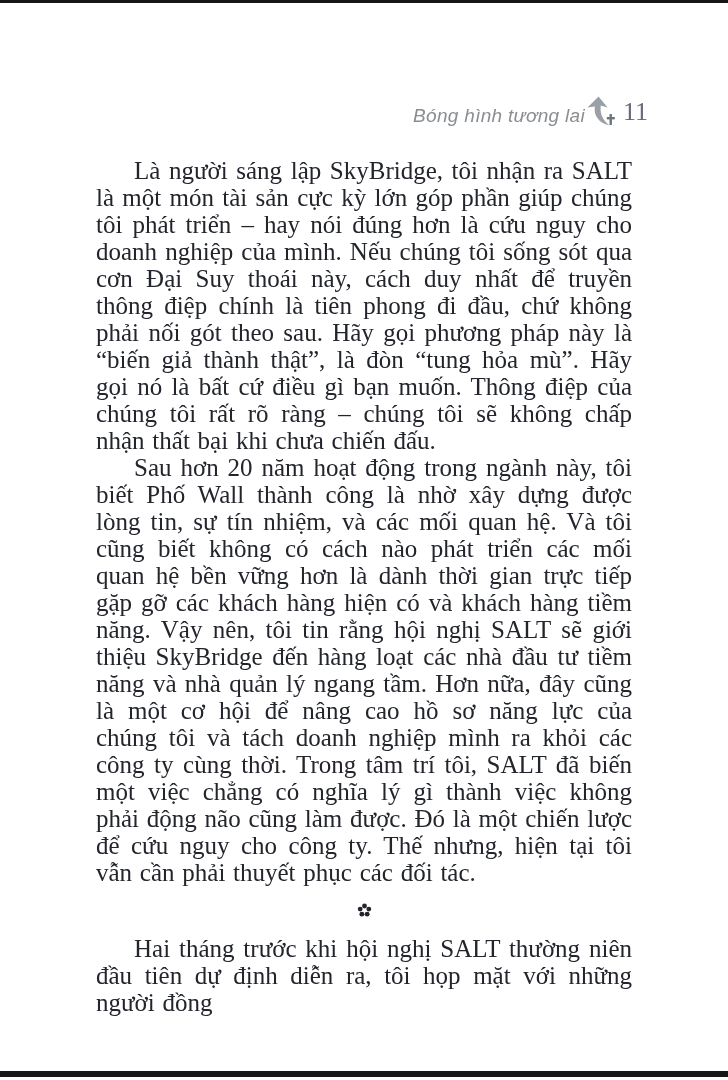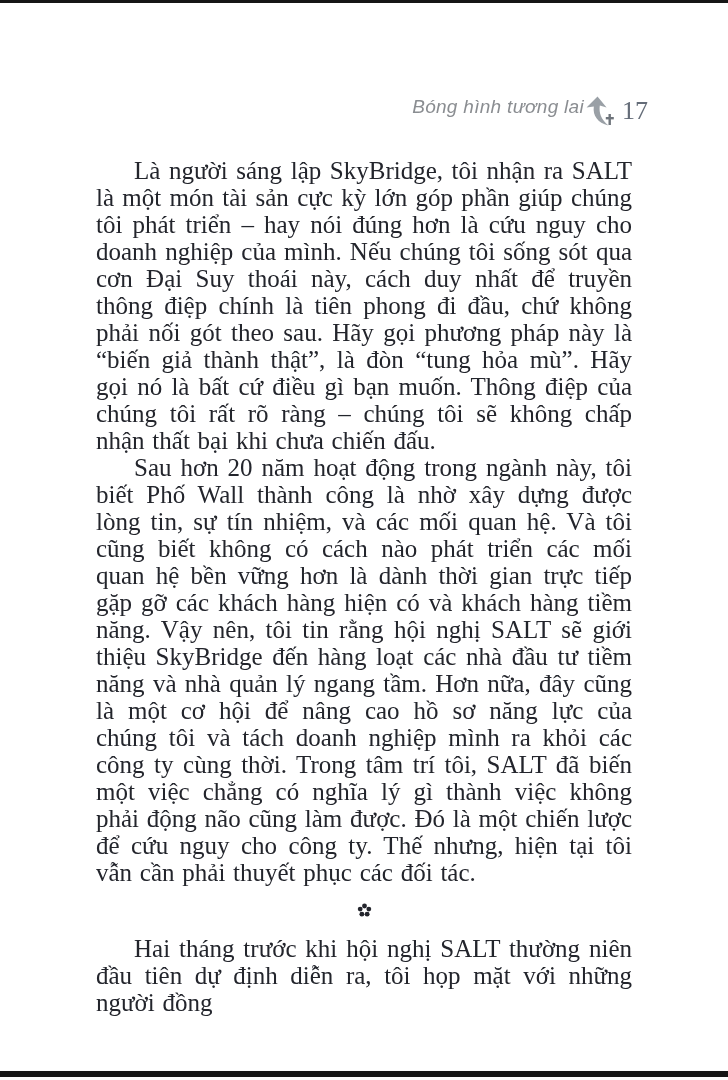--- a/index.html
+++ b/index.html
@@ -21,21 +21,21 @@
     left: 0;
     right: 0;
     background: #161616;
   }
   .edge-bar.top { top: 0; height: 3px; }
   .edge-bar.bottom { bottom: 3px; height: 6px; }
 
   .running-head {
     display: flex;
     justify-content: flex-end;
-    align-items: flex-start;
+    align-items: flex-end;
     padding: 96px 80px 0 0;
   }
   .chapter-title {
     font-family: "Liberation Sans", "DejaVu Sans", sans-serif;
     font-style: italic;
     font-size: 19px;
     color: #8a8d91;
     letter-spacing: 0.3px;
   }
   .logo-icon {
@@ -81,21 +81,21 @@
 
   <div class="running-head">
     <span class="chapter-title">Bóng hình tương lai</span>
     <span class="logo-icon" aria-label="arrow-up-logo-icon">
       <svg viewBox="0 0 38 31" xmlns="http://www.w3.org/2000/svg" aria-hidden="true">
         <path d="M13.5 0.5 L2.5 11.5 L9.8 10.4 C8.6 19.5 13.5 26.5 24.5 29.5 C17.0 23.5 14.8 17.0 15.8 9.6 L22.6 11.4 Z" fill="#9aa0a6"></path>
         <rect x="24.5" y="18" width="2.4" height="11" fill="#6e747b"></rect>
         <rect x="21.8" y="21" width="8" height="2.4" fill="#6e747b"></rect>
       </svg>
     </span>
-    <span class="page-number">17</span>
+    <span class="page-number">11</span>
   </div>
 
   <div class="text-block">
     <p>Là người sáng lập SkyBridge, tôi nhận ra SALT là một món tài sản cực kỳ lớn góp phần giúp chúng tôi phát triển – hay nói đúng hơn là cứu nguy cho doanh nghiệp của mình. Nếu chúng tôi sống sót qua cơn Đại Suy thoái này, cách duy nhất để truyền thông điệp chính là tiên phong đi đầu, chứ không phải nối gót theo sau. Hãy gọi phương pháp này là “biến giả thành thật”, là đòn “tung hỏa mù”. Hãy gọi nó là bất cứ điều gì bạn muốn. Thông điệp của chúng tôi rất rõ ràng – chúng tôi sẽ không chấp nhận thất bại khi chưa chiến đấu.</p>
     <p>Sau hơn 20 năm hoạt động trong ngành này, tôi biết Phố Wall thành công là nhờ xây dựng được lòng tin, sự tín nhiệm, và các mối quan hệ. Và tôi cũng biết không có cách nào phát triển các mối quan hệ bền vững hơn là dành thời gian trực tiếp gặp gỡ các khách hàng hiện có và khách hàng tiềm năng. Vậy nên, tôi tin rằng hội nghị SALT sẽ giới thiệu SkyBridge đến hàng loạt các nhà đầu tư tiềm năng và nhà quản lý ngang tầm. Hơn nữa, đây cũng là một cơ hội để nâng cao hồ sơ năng lực của chúng tôi và tách doanh nghiệp mình ra khỏi các công ty cùng thời. Trong tâm trí tôi, SALT đã biến một việc chẳng có nghĩa lý gì thành việc không phải động não cũng làm được. Đó là một chiến lược để cứu nguy cho công ty. Thế nhưng, hiện tại tôi vẫn cần phải thuyết phục các đối tác.</p>
 
     <div class="separator" aria-label="✿">
       <svg viewBox="0 0 16 16" xmlns="http://www.w3.org/2000/svg" aria-hidden="true">
         <circle cx="8" cy="3.2" r="2.6" fill="#23252c"></circle>
         <circle cx="12.6" cy="6.5" r="2.6" fill="#23252c"></circle>

